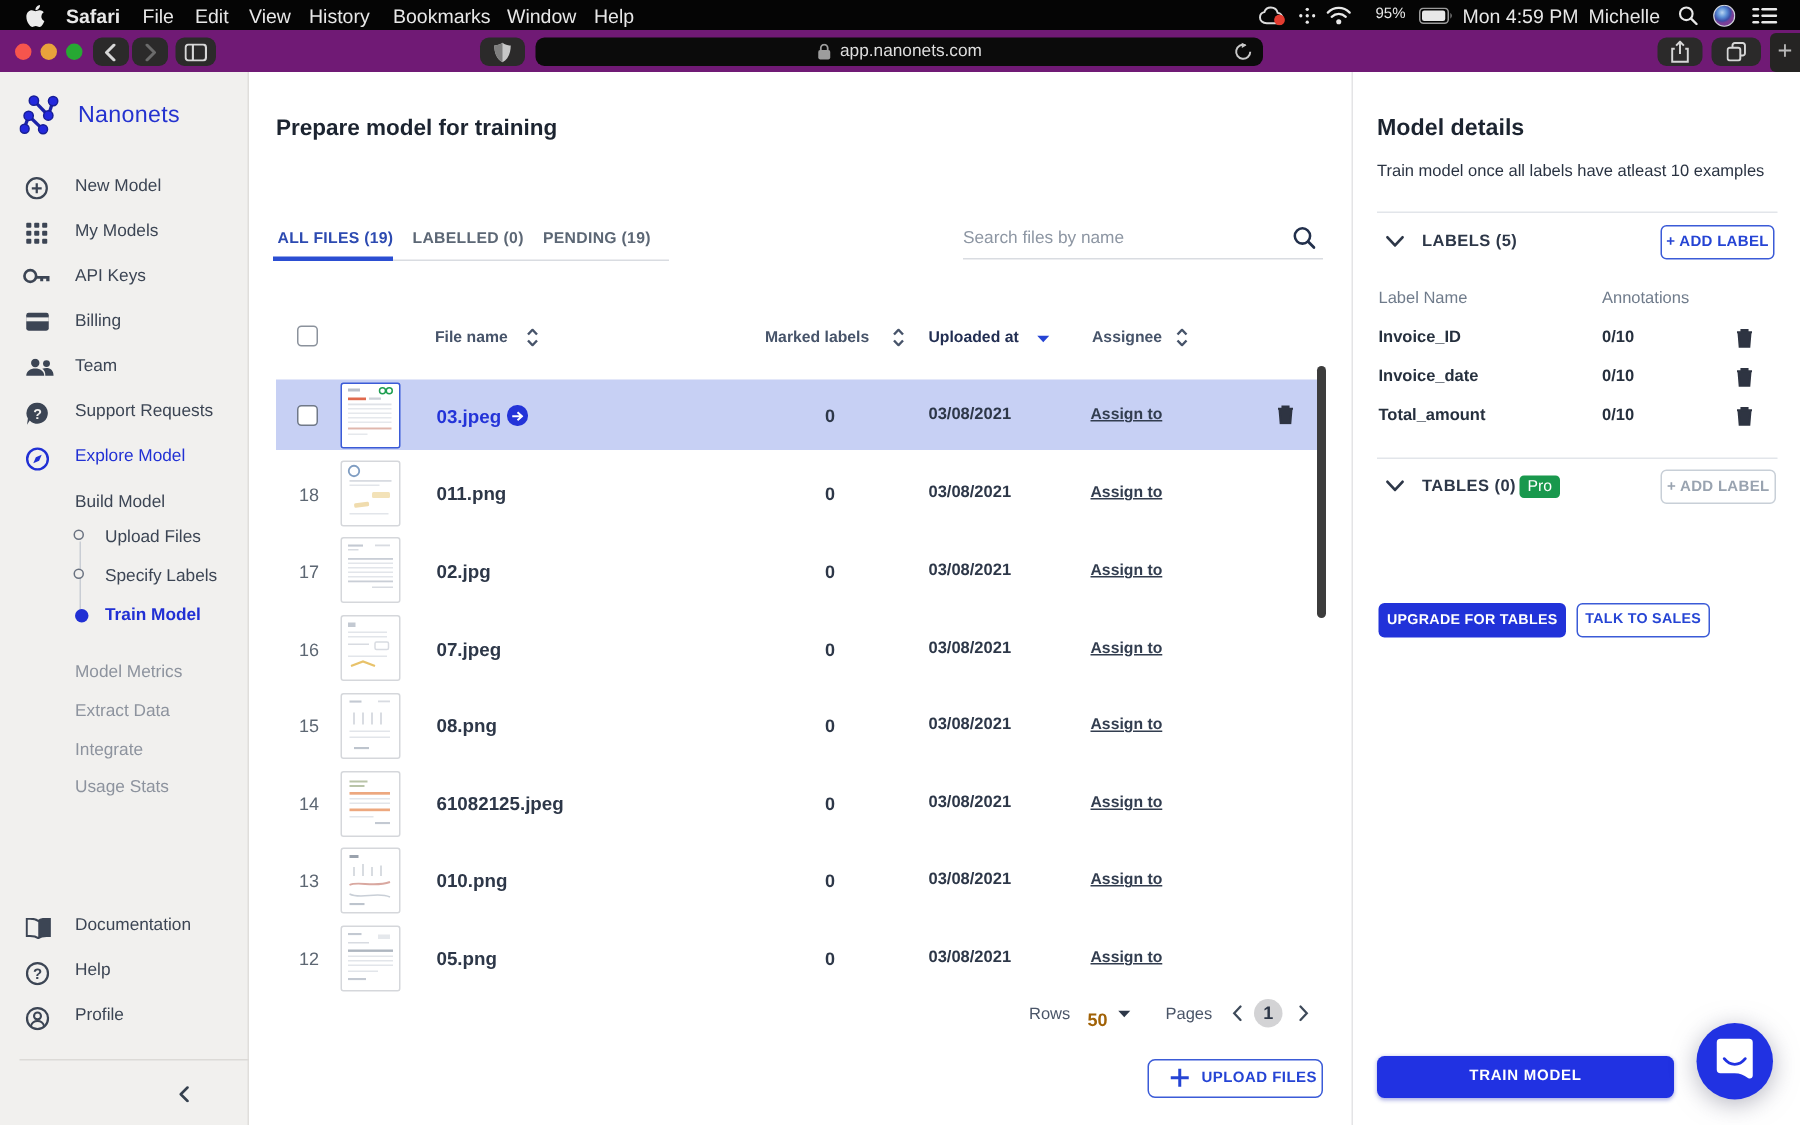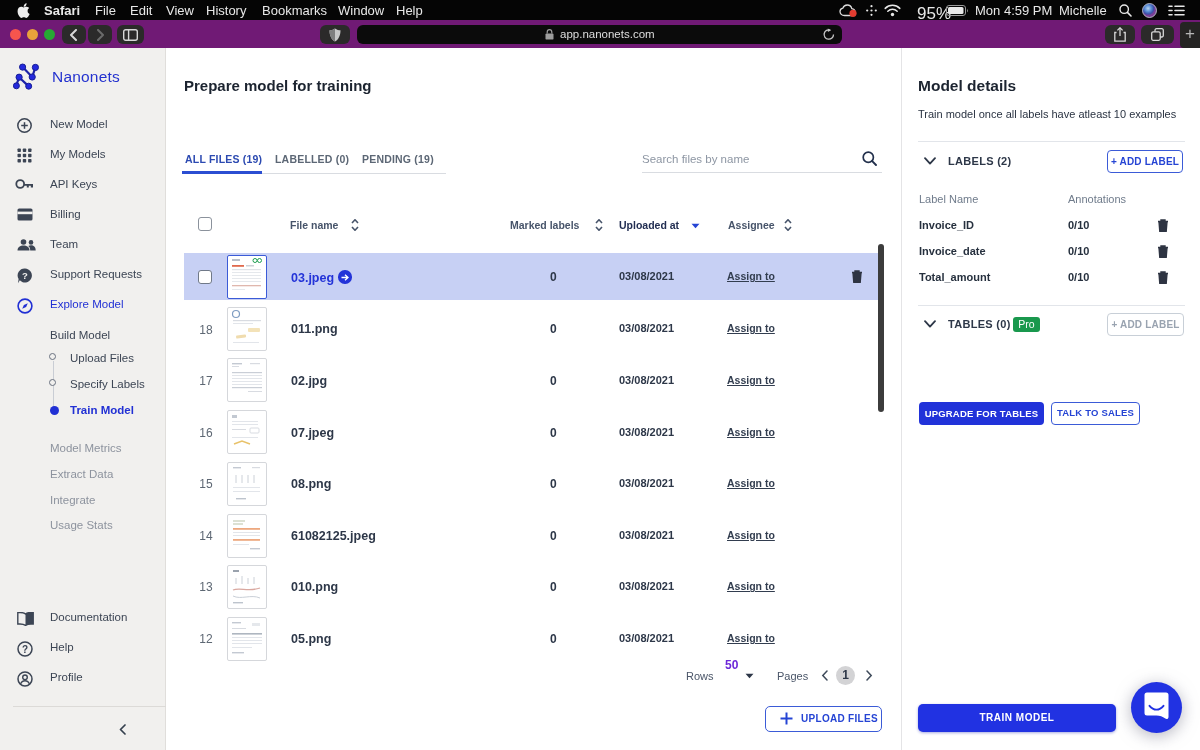--- a/index.html
+++ b/index.html
@@ -61,21 +61,21 @@
         <circle cx="5.5" cy="5.5" r="1.1"></circle>
       </g>
     </svg>
     <svg class="item" style="left:884px;top:4px" width="17" height="13" viewBox="0 0 17 13">
       <g fill="none" stroke="#e8e8e8" stroke-width="1.5" stroke-linecap="round">
         <path d="M1.2 4.4 C3.2 2.4 5.7 1.3 8.5 1.3 C11.3 1.3 13.8 2.4 15.8 4.4"></path>
         <path d="M3.8 7.2 C5.1 6 6.7 5.3 8.5 5.3 C10.3 5.3 11.9 6 13.2 7.2"></path>
       </g>
       <circle cx="8.5" cy="10.5" r="1.7" fill="#e8e8e8"></circle>
     </svg>
-    <span class="item" style="left:917px;font-size:17px;top:4px">95%</span>
+    <span class="item" style="left:917px;font-size:10px;top:4px">95%</span>
     <svg class="item" style="left:946px;top:4.5px" width="23" height="11" viewBox="0 0 23 11">
       <rect x="0.5" y="0.5" width="19" height="10" rx="2.5" fill="none" stroke="#9a9a9a"></rect>
       <rect x="2" y="2" width="15.5" height="7" rx="1.5" fill="#e8e8e8"></rect>
       <path d="M21 3.5 q1.6 2 0 4z" fill="#9a9a9a"></path>
     </svg>
     <span class="item" style="left:975px">Mon 4:59 PM</span>
     <span class="item" style="left:1059px">Michelle</span>
     <svg class="item" style="left:1119px;top:4px" width="13" height="13" viewBox="0 0 13 13">
       <circle cx="5.2" cy="5.2" r="4.2" fill="none" stroke="#e8e8e8" stroke-width="1.4"></circle>
       <line x1="8.4" y1="8.4" x2="12" y2="12" stroke="#e8e8e8" stroke-width="1.6" stroke-linecap="round"></line>
@@ -446,21 +446,21 @@
         </svg>
       </div>
       <div class="abs rowname" style="left:124px;top:584.1px">05.png</div>
       <div class="abs" style="left:383px;top:584.1px;font-size:12px;font-weight:bold;color:#2d3748">0</div>
       <div class="abs" style="left:452px;top:584.1px;font-size:11px;font-weight:bold;color:#2d3748">03/08/2021</div>
       <div class="abs assign" style="left:560px;top:584.1px">Assign to</div>
 
       <div class="abs" style="left:710.5px;top:196px;width:6.5px;height:168px;background:#3c3c3c;border-radius:4px"></div>
 
       <div class="abs" style="left:519px;top:622px;font-size:11px;color:#4a5568">Rows</div>
-      <div class="abs" style="left:558px;top:610px;font-size:12px;font-weight:bold;color:#6d28d9">50</div>
+      <div class="abs" style="left:558px;top:625px;font-size:12px;font-weight:bold;color:#a16207">50</div>
       <svg class="abs" style="left:578px;top:625px" width="9" height="6" viewBox="0 0 9 6">
         <path d="M0.5 0.8 L4.5 5.2 L8.5 0.8Z" fill="#2d3748"></path>
       </svg>
       <div class="abs" style="left:610px;top:622px;font-size:11px;color:#4a5568">Pages</div>
       <svg class="abs" style="left:654px;top:622px" width="7px" height="11" viewBox="0 0 7 11">
         <path d="M6 1 L1.8 5.5 L6 10" fill="none" stroke="#3e4a5a" stroke-width="1.5" stroke-linecap="round"></path>
       </svg>
       <div class="abs" style="left:669px;top:618px;width:19px;height:19px;border-radius:50%;background:#d3d3d5;text-align:center;font-size:12px;font-weight:bold;color:#2d3748;line-height:19px">1</div>
       <svg class="abs" style="left:699px;top:622px" width="7px" height="11" viewBox="0 0 7 11">
         <path d="M1 1 L5.2 5.5 L1 10" fill="none" stroke="#3e4a5a" stroke-width="1.5" stroke-linecap="round"></path>
@@ -474,21 +474,21 @@
       <div class="abs" style="left:634px;top:665px;font-size:10px;font-weight:bold;color:#2544d4;letter-spacing:0.3px">UPLOAD FILES</div>
     </div>
     <div id="rightpanel">
       <div class="abs" style="left:16px;top:29px;font-size:15.5px;font-weight:bold;color:#1c2430">Model details</div>
       <div class="abs" style="left:16px;top:59.5px;font-size:11px;color:#2a3342;white-space:nowrap">Train model once all labels have atleast 10 examples</div>
       <div class="abs" style="left:16px;top:93px;width:267px;height:1px;background:#e2e5ea"></div>
 
       <svg class="abs" style="left:22px;top:109px" width="12" height="8" viewBox="0 0 12 8">
         <path d="M1 1.2 L6 6.6 L11 1.2" fill="none" stroke="#2d3748" stroke-width="1.8" stroke-linecap="round" stroke-linejoin="round"></path>
       </svg>
-      <div class="abs" style="left:46px;top:107px;font-size:11px;font-weight:bold;color:#2d3748;letter-spacing:0.3px">LABELS (2)</div>
+      <div class="abs" style="left:46px;top:107px;font-size:11px;font-weight:bold;color:#2d3748;letter-spacing:0.3px">LABELS (5)</div>
       <div class="abs" style="left:205px;top:102px;width:76px;height:23px;border:1.5px solid #3b5bd7;border-radius:4px;background:#fff;text-align:center;line-height:21px;font-size:10px;font-weight:bold;color:#2544d4;letter-spacing:0.2px">+ ADD LABEL</div>
 
       <div class="abs" style="left:17px;top:145px;font-size:11px;color:#6f7b8b">Label Name</div>
       <div class="abs" style="left:166px;top:145px;font-size:11px;color:#6f7b8b">Annotations</div>
 
       <div class="abs" style="left:17px;top:171px;font-size:11px;font-weight:bold;color:#26303e">Invoice_ID</div>
       <div class="abs" style="left:166px;top:171px;font-size:11px;font-weight:bold;color:#26303e">0/10</div>
       <svg class="abs" style="left:255px;top:170px" width="12" height="14" viewBox="0 0 12 14">
         <path d="M1 3.5 H11 M4 3.5 V2 H8 V3.5 M2 3.5 L2.8 13.2 H9.2 L10 3.5" fill="#2e3442" stroke="#2e3442" stroke-width="1.4"></path>
       </svg>

